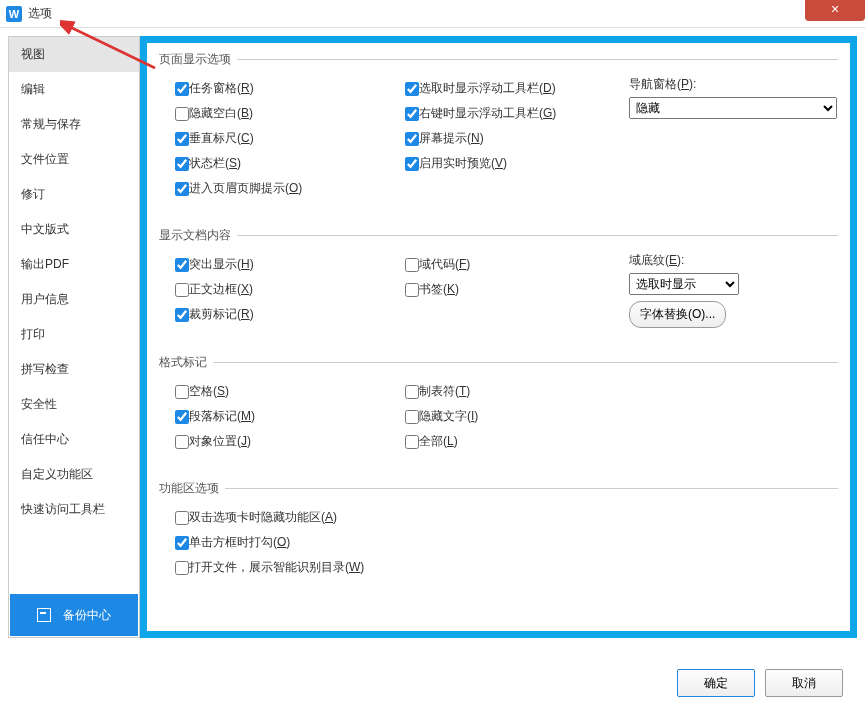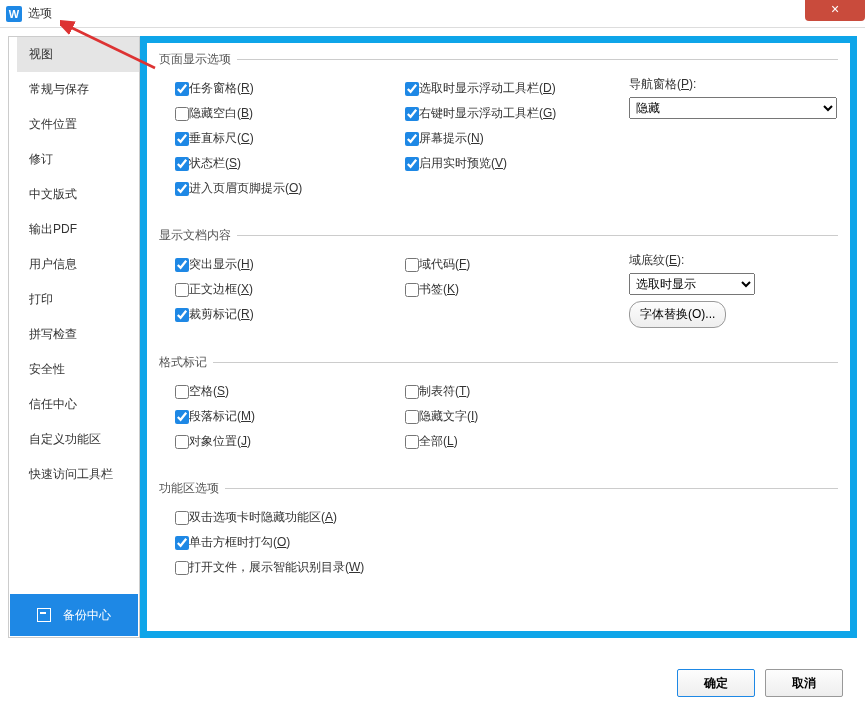--- a/index.html
+++ b/index.html
@@ -3,42 +3,42 @@
 <meta charset="utf-8">
 <style>
 * { box-sizing: border-box; margin: 0; padding: 0; }
 body { font-family: "Microsoft YaHei", Tahoma, sans-serif; font-size: 12px; background: #fff; color: #333; width: 865px; height: 711px; overflow: hidden; position: relative; }
 .titlebar { height: 28px; background: #fff; border-bottom: 1px solid #ddd; display: flex; align-items: center; padding-left: 6px; position: relative; }
 .titlebar-icon { width: 16px; height: 16px; background: #1E88E5; border-radius: 2px; display: inline-flex; align-items: center; justify-content: center; color: #fff; font-size: 11px; font-weight: bold; margin-right: 6px; }
 .close-btn { position: absolute; right: 0; top: -3px; width: 60px; height: 24px; background: #C94B3C; border-radius: 0 0 4px 4px; display: flex; align-items: center; justify-content: center; cursor: pointer; }
 .close-x { color: #fff; font-size: 14px; }
 .main { display: flex; height: 610px; }
 .sidebar { width: 132px; background: #fff; border: 1px solid #ccc; margin: 8px 0 0 8px; display: flex; flex-direction: column; }
-.sidebar-item { padding: 9px 12px; cursor: pointer; color: #333; margin-left: 8px; }
+.sidebar-item { padding: 9px 12px; cursor: pointer; color: #333; }
 .sidebar-item.selected { background: #E5E5E5; }
 .sidebar-spacer { flex: 1; }
 .backup-btn { height: 42px; background: #1E88E5; color: #fff; display: flex; align-items: center; justify-content: center; gap: 12px; cursor: pointer; margin: 1px; }
 .backup-icon { width: 14px; height: 14px; border: 1.5px solid #fff; display: inline-block; position: relative; }
 .backup-icon::after { content: ""; position: absolute; left: 2px; top: 3px; width: 6px; height: 1.5px; background: #fff; }
 .content { flex: 1; padding: 8px 12px 8px 12px; margin-top: 8px; border: 7px solid #0ea5e9; margin-right: 8px; margin-left: 0; overflow: auto; position: relative; }
 fieldset { border: none; border-top: 1px solid #ccc; margin-top: 26px; padding-top: 8px; }
 legend { padding: 0 6px 0 0; color: #555; }
 .row { display: flex; }
 .col { flex: 0 0 230px; }
 .col-right { flex: 1; padding-left: 10px; }
 .chk { display: flex; align-items: center; padding: 4px 0 4px 16px; }
 .chk input[type=checkbox] { width: 14px; height: 14px; accent-color: #1E88E5; cursor: pointer; }
 .u { text-decoration: underline; }
 .lab { padding-bottom: 4px; }
 select { font-size: 12px; padding: 2px 2px; }
 .sel-wide { width: 208px; }
-.sel-sm { width: 126px; }
+.sel-sm { width: 110px; }
 button.small { font-size: 12px; padding: 4px 10px; margin-top: 6px; background: linear-gradient(#fdfdfd,#eee); border: 1px solid #999; border-radius: 12px; cursor: pointer; }
 .footer { position: absolute; bottom: 14px; right: 22px; display: flex; gap: 10px; }
-.footer button { width: 78px; height: 28px; background: linear-gradient(#fdfdfd,#eee); border: 1px solid #999; border-radius: 2px; cursor: pointer; font-family: inherit; font-size: 12px; font-weight: bold; }
+.footer button { width: 78px; height: 28px; background: linear-gradient(#fdfdfd,#eee); border: 1px solid #999; border-radius: 2px; cursor: pointer; font-family: inherit; font-size: 12px; }
 .footer button.primary { border: 1px solid #1E88E5; }
 .arrow-svg { position: absolute; left: 60px; top: 18px; pointer-events: none; z-index: 10; }
 </style>
 </head>
 <body>
 
 <div class="titlebar">
   <span class="titlebar-icon">W</span>
   <span>选项</span>
   <div class="close-btn">
@@ -52,20 +52,21 @@
         <path d="M0,0 L0,6 L8,3 z" fill="#d33"></path>
       </marker>
     </defs>
   <line x1="95" y1="50" x2="8" y2="8" stroke="#d33" stroke-width="2.5" marker-end="url(#ah)"></line>
 </svg>
 
 <div class="main">
   <div class="sidebar">
     <div id="sidebar-items">
         <div class="sidebar-item selected">视图</div>
+        <div class="sidebar-item">编辑</div>
         <div class="sidebar-item">常规与保存</div>
         <div class="sidebar-item">文件位置</div>
         <div class="sidebar-item">修订</div>
         <div class="sidebar-item">中文版式</div>
         <div class="sidebar-item">输出PDF</div>
         <div class="sidebar-item">用户信息</div>
         <div class="sidebar-item">打印</div>
         <div class="sidebar-item">拼写检查</div>
         <div class="sidebar-item">安全性</div>
         <div class="sidebar-item">信任中心</div>

